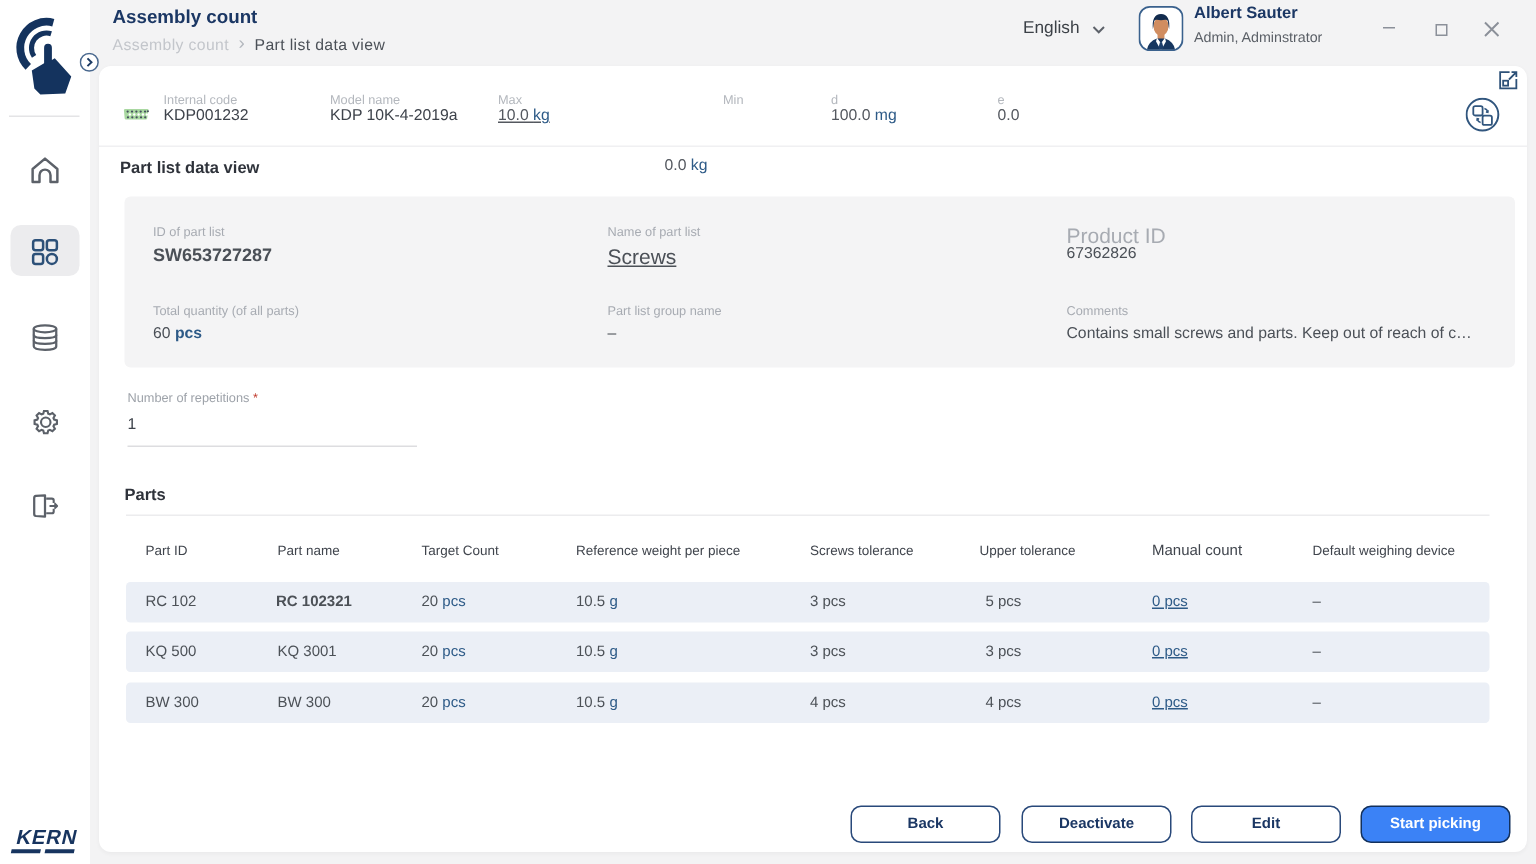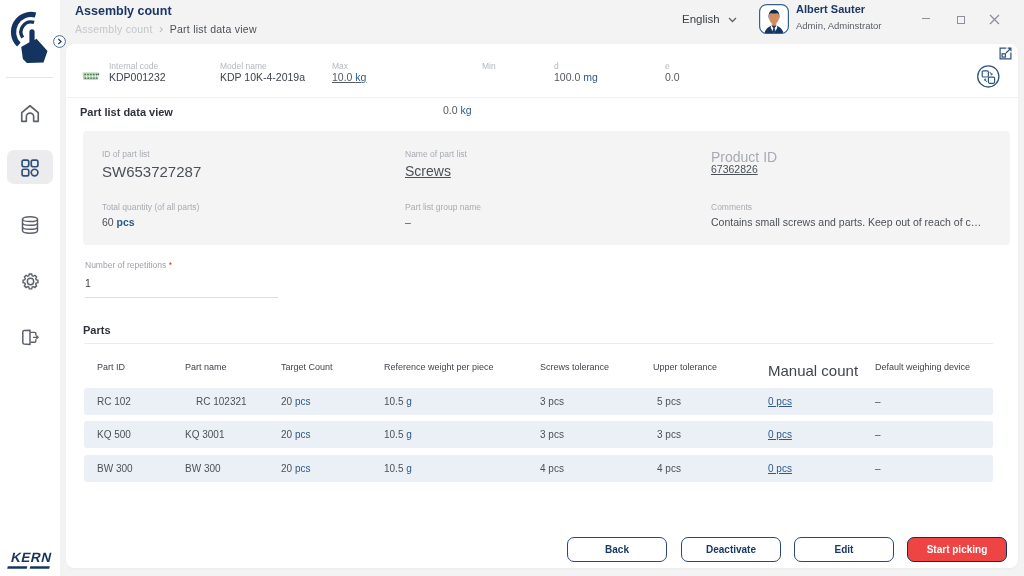--- a/index.html
+++ b/index.html
@@ -158,60 +158,60 @@
   <path d="M12.6 7.4 q1.8 0.4 2.2 2.1 M13.6 9.7 l1.3 0.2 0.2-1.4" fill="none" stroke="#31567e" stroke-width="1"></path>
   <path d="M10.1 16.6 q-1.8-0.4-2.2-2.1 M9.1 14.3 l-1.3-0.2-0.2 1.4" fill="none" stroke="#31567e" stroke-width="1"></path>
 </svg>
 
 <div class="abs" style="left:66px; top:97px; width:952px; height:0; border-top:1px solid #f0f0f2;"></div>
 
 <div class="abs" style="left:80px; top:106px; font-size:11px; font-weight:bold; color:#2e323a;">Part list data view</div>
 
 <div class="abs" style="left:83px; top:131px; width:927px; height:114px; background:#f4f4f5; border-radius:4px;"></div>
 <div class="abs" style="left:102px; top:149px; font-size:8.5px; color:#a7abb2;">ID of part list</div>
-<div class="abs" style="left:102px; top:163px; font-size:15px; color:#4b5057;">SW653727287</div>
+<div class="abs" style="left:102px; top:163px; font-size:12px; color:#4b5057;font-weight:bold;">SW653727287</div>
 <div class="abs" style="left:405px; top:149px; font-size:8.5px; color:#a7abb2;">Name of part list</div>
 <div class="abs" style="left:405px; top:163px; font-size:14px; color:#4b5057;text-decoration:underline;">Screws</div>
 <div class="abs" style="left:711px; top:149px; font-size:14px; color:#a7abb2;">Product ID</div>
-<div class="abs" style="left:711px; top:163px; font-size:10.5px; color:#4b5057;text-decoration:underline;">67362826</div>
+<div class="abs" style="left:711px; top:163px; font-size:10.5px; color:#4b5057;">67362826</div>
 <div class="abs" style="left:102px; top:202px; font-size:8.5px; color:#a7abb2;">Total quantity (of all parts)</div>
 <div class="abs" style="left:102px; top:216px; font-size:10.5px; color:#4b5057;">60 <b style="color:#2d5a87;">pcs</b></div>
 <div class="abs" style="left:405px; top:202px; font-size:8.5px; color:#a7abb2;">Part list group name</div>
 <div class="abs" style="left:405px; top:216px; font-size:10.5px; color:#4b5057;">–</div>
 <div class="abs" style="left:711px; top:202px; font-size:8.5px; color:#a7abb2;">Comments</div>
 <div class="abs" style="left:711px; top:216px; width:282px; font-size:10.5px; color:#4b5057; white-space:nowrap; overflow:hidden;">Contains small screws and parts. Keep out of reach of c…</div>
 
 <div class="abs" style="left:85px; top:260px; font-size:8.5px; color:#9da2a9;">Number of repetitions <span style="color:#c0392b;">*</span></div>
 <div class="abs" style="left:85px; top:277px; font-size:10.5px; color:#3e434b;">1</div>
 <div class="abs" style="left:85px; top:297px; width:193px; height:0; border-top:1px solid #dddde0;"></div>
 
 <div class="abs" style="left:83px; top:324px; font-size:11px; font-weight:bold; color:#2e323a;">Parts</div>
 
 <div class="abs" style="left:84px; top:343px; width:909px; height:0; border-top:1px solid #ececee;"></div>
 <div class="abs" style="left:97px;  top:362px; font-size:9px; color:#40454d;">Part ID</div>
 <div class="abs" style="left:185px; top:362px; font-size:9px; color:#40454d;">Part name</div>
 <div class="abs" style="left:281px; top:362px; font-size:9px; color:#40454d;">Target Count</div>
 <div class="abs" style="left:384px; top:362px; font-size:9px; color:#40454d;">Reference weight per piece</div>
 <div class="abs" style="left:540px; top:362px; font-size:9px; color:#40454d;">Screws tolerance</div>
 <div class="abs" style="left:653px; top:362px; font-size:9px; color:#40454d;">Upper tolerance</div>
-<div class="abs" style="left:768px; top:362px; font-size:15px; color:#40454d;">Manual count</div>
+<div class="abs" style="left:768px; top:362px; font-size:10px; color:#40454d;">Manual count</div>
 <div class="abs" style="left:875px; top:362px; font-size:9px; color:#40454d;">Default weighing device</div>
 
 <div class="abs" style="left:84px; top:388px; width:909px; height:27px; background:#ebeff6; border-radius:3px;"></div>
 <div class="abs" style="left:84px; top:421px; width:909px; height:27px; background:#ebeff6; border-radius:3px;"></div>
 <div class="abs" style="left:84px; top:455px; width:909px; height:27px; background:#ebeff6; border-radius:3px;"></div>
 
 <style>
 .cell { position:absolute; font-size:10px; color:#4c5157; line-height:27px; height:27px; }
 .unit { color:#2d5a87; }
 .lnk { color:#2d5a87; text-decoration:underline; }
 </style>
 
 <div class="cell" style="left:97px;  top:388px;">RC 102</div>
-<div class="cell" style="left:196px; top:388px;">RC 102321</div>
+<div class="cell" style="left:184px; top:388px;font-weight:bold;">RC 102321</div>
 <div class="cell" style="left:281px; top:388px;">20 <span class="unit">pcs</span></div>
 <div class="cell" style="left:384px; top:388px;">10.5 <span class="unit">g</span></div>
 <div class="cell" style="left:540px; top:388px;">3 pcs</div>
 <div class="cell" style="left:657px; top:388px;">5 pcs</div>
 <div class="cell" style="left:768px; top:388px;"><span class="lnk">0 pcs</span></div>
 <div class="cell" style="left:875px; top:388px;">–</div>
 
 <div class="cell" style="left:97px;  top:421px;">KQ 500</div>
 <div class="cell" style="left:185px; top:421px;">KQ 3001</div>
 <div class="cell" style="left:281px; top:421px;">20 <span class="unit">pcs</span></div>
@@ -229,13 +229,13 @@
 <div class="cell" style="left:657px; top:455px;">4 pcs</div>
 <div class="cell" style="left:768px; top:455px;"><span class="lnk">0 pcs</span></div>
 <div class="cell" style="left:875px; top:455px;">–</div>
 
 <style>
 .btn { position:absolute; top:537px; width:100px; height:25px; border:1px solid #29497a; border-radius:7px; background:#ffffff; color:#1b3764; font-size:10px; font-weight:bold; text-align:center; line-height:23px; }
 </style>
 <div class="btn" style="left:567px;">Back</div>
 <div class="btn" style="left:681px;">Deactivate</div>
 <div class="btn" style="left:794px;">Edit</div>
-<div class="btn" style="left:907px; background:#ef4444; color:#ffffff; border-color:#12305c;">Start picking</div>
+<div class="btn" style="left:907px; background:#3b82f6; color:#ffffff; border-color:#12305c;">Start picking</div>
 
 </body></html>

